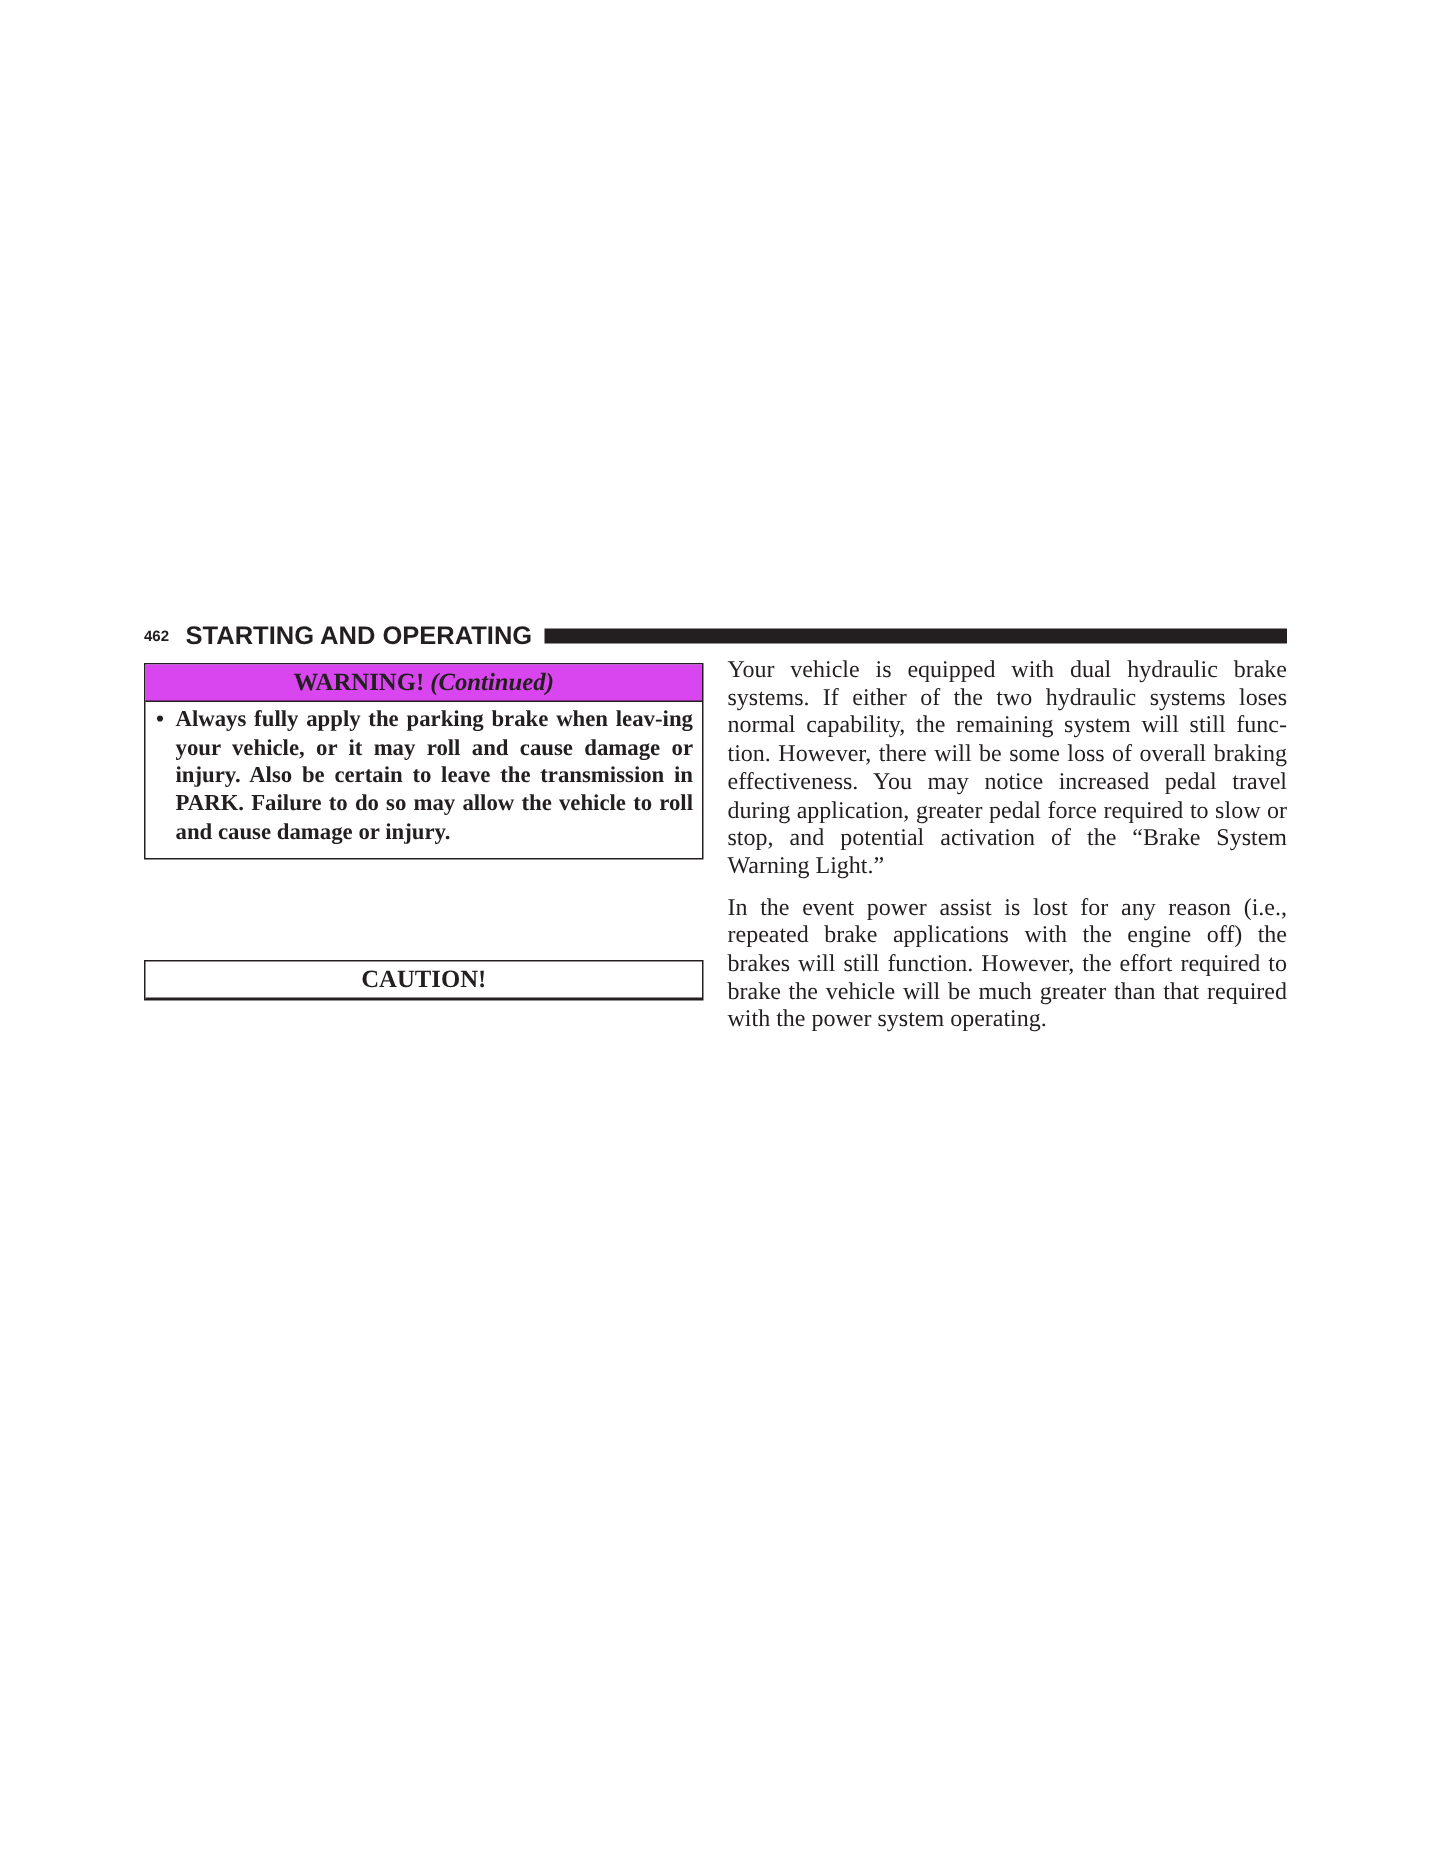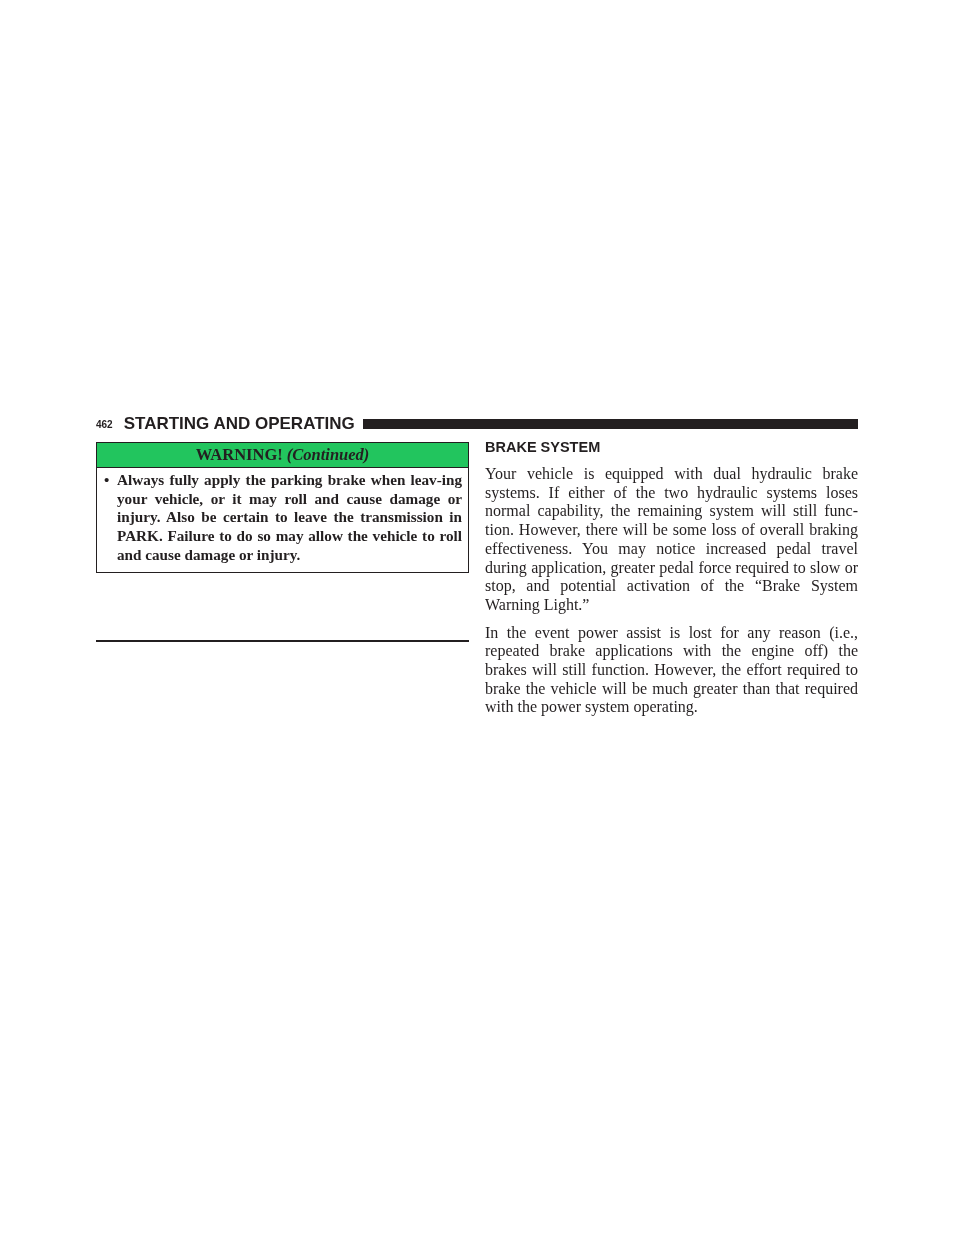--- a/index.html
+++ b/index.html
@@ -14,21 +14,21 @@
 
     .box {
       position: absolute; left: 96px; width: 371px; border: 1.5px solid #231f20;
       font-family: "Liberation Serif", serif; font-weight: bold; font-size: 15.2px; line-height: 18.7px;
     }
     .box .title {
       text-align: center; font-size: 16.5px; height: 24px; line-height: 24px;
       border-bottom: 1.5px solid #231f20;
     }
     .box.warning { top: 442px; }
-    .box.warning .title { background: #22c55e; }
+    .box.warning .title { background: #d946ef; }
     .box.warning .title i { font-style: italic; margin-left: 4px; }
     .box ul { list-style: none; margin: 0; padding: 3px 6px 7px 7px; }
     .box li { position: relative; padding-left: 13px; text-align: justify; }
     .box li::before { content: "\2022"; position: absolute; left: 0; }
     .box.caution { top: 640px; }
     .box .body { padding: 5px 6px 8px 7px; text-align: justify; }
 
     .right { position: absolute; left: 485px; top: 438px; width: 373px; }
     .right h2 {
       font-family: "Liberation Sans", sans-serif; font-weight: bold; font-size: 14.5px;
@@ -51,19 +51,19 @@
 <div class="box warning">
   <div class="title">
     <span>WARNING!</span><i>(Continued)</i>
   </div>
   <ul>
     <li>Always fully apply the parking brake when leav-ing your vehicle, or it may roll and cause damage or injury. Also be certain to leave the transmission in PARK. Failure to do so may allow the vehicle to roll and cause damage or injury.</li>
   </ul>
 </div>
 
 <div class="box caution">
+  <div class="title">CAUTION!</div>
 </div>
 
 <div class="right">
-  <h2>BRAKE SYSTEM</h2>
   <p>Your vehicle is equipped with dual hydraulic brake systems. If either of the two hydraulic systems loses normal capability, the remaining system will still func-tion. However, there will be some loss of overall braking effectiveness. You may notice increased pedal travel during application, greater pedal force required to slow or stop, and potential activation of the “Brake System Warning Light.”</p>
   <p>In the event power assist is lost for any reason (i.e., repeated brake applications with the engine off) the brakes will still function. However, the effort required to brake the vehicle will be much greater than that required with the power system operating.</p>
 </div>
 
 </body></html>

